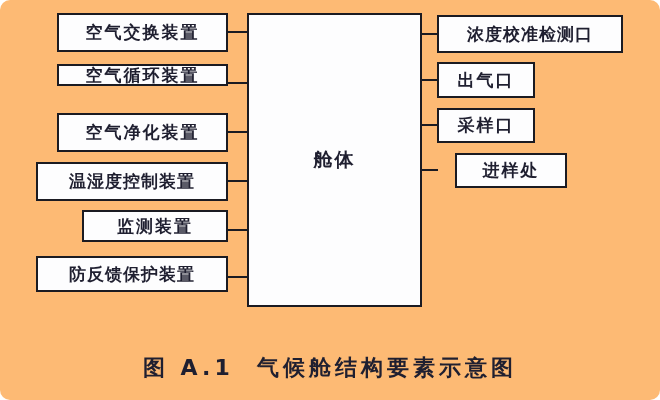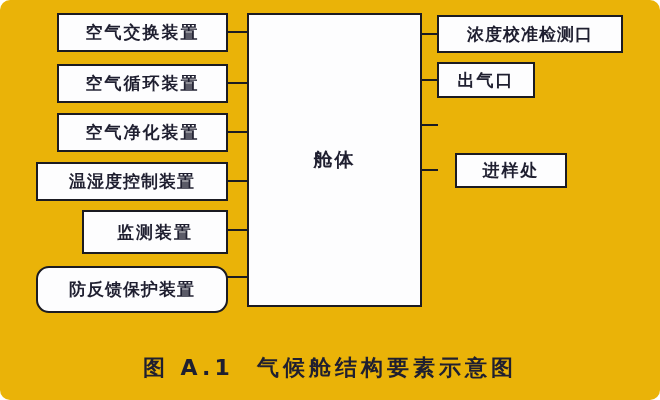--- a/index.html
+++ b/index.html
@@ -5,45 +5,45 @@
   html, body {
     margin: 0;
     padding: 0;
     background: #ffffff;
     font-family: "DejaVu Sans", "Liberation Sans", sans-serif;
   }
   .canvas {
     position: relative;
     width: 660px;
     height: 400px;
-    background: #eab308;
+    background: #fdba74;
     border-radius: 10px;
     overflow: hidden;
   }
   .box {
     position: absolute;
     background: #fdfdfe;
     border: 2px solid #1b1b22;
     box-sizing: border-box;
     display: flex;
     align-items: center;
     justify-content: center;
     color: #1f1f30;
     font-weight: bold;
     font-size: 17px;
     letter-spacing: 2px;
     white-space: nowrap;
   }
   
   .b-l1 { left: 57px;  top: 13px;  width: 171px; height: 39px; }
-  .b-l2 { left: 57px;  top: 64px;  width: 171px; height: 39px; }
+  .b-l2 { left: 57px;  top: 64px;  width: 171px; height: 22px; }
   .b-l3 { left: 57px;  top: 113px; width: 171px; height: 39px; }
   .b-l4 { left: 36px;  top: 162px; width: 192px; height: 39px; letter-spacing: 1px; }
-  .b-l5 { left: 82px;  top: 210px; width: 146px; height: 44px; }
-  .b-l6 { left: 36px;  top: 266px; width: 192px; height: 47px; letter-spacing: 1px; border-radius: 13px; }
+  .b-l5 { left: 82px;  top: 210px; width: 146px; height: 32px; }
+  .b-l6 { left: 36px;  top: 256px; width: 192px; height: 36px; letter-spacing: 1px; }
   
   .b-c  { left: 247px; top: 13px;  width: 175px; height: 294px; font-size: 19px; align-items: center; }
   
   .b-r1 { left: 437px; top: 15px;  width: 186px; height: 38px; letter-spacing: 1px; }
   .b-r2 { left: 437px; top: 62px;  width: 98px;  height: 36px; text-align: right; }
   .b-r3 { left: 437px; top: 108px; width: 98px;  height: 35px; }
   .b-r4 { left: 455px; top: 153px; width: 112px;  height: 35px; }
   
   .conn {
     position: absolute;
@@ -103,20 +103,23 @@
   <div class="box b-c">
     <span>舱体</span>
   </div>
 
   <div class="box b-r1">
     <span>浓度校准检测口</span>
   </div>
   <div class="box b-r2">
     <span>出气口</span>
   </div>
+  <div class="box b-r3">
+    <span>采样口</span>
+  </div>
   <div class="box b-r4">
     <span>进样处</span>
   </div>
 
   <div class="conn c-l c-l1"></div>
   <div class="conn c-l c-l2"></div>
   <div class="conn c-l c-l3"></div>
   <div class="conn c-l c-l4"></div>
   <div class="conn c-l c-l5"></div>
   <div class="conn c-l c-l6"></div>

